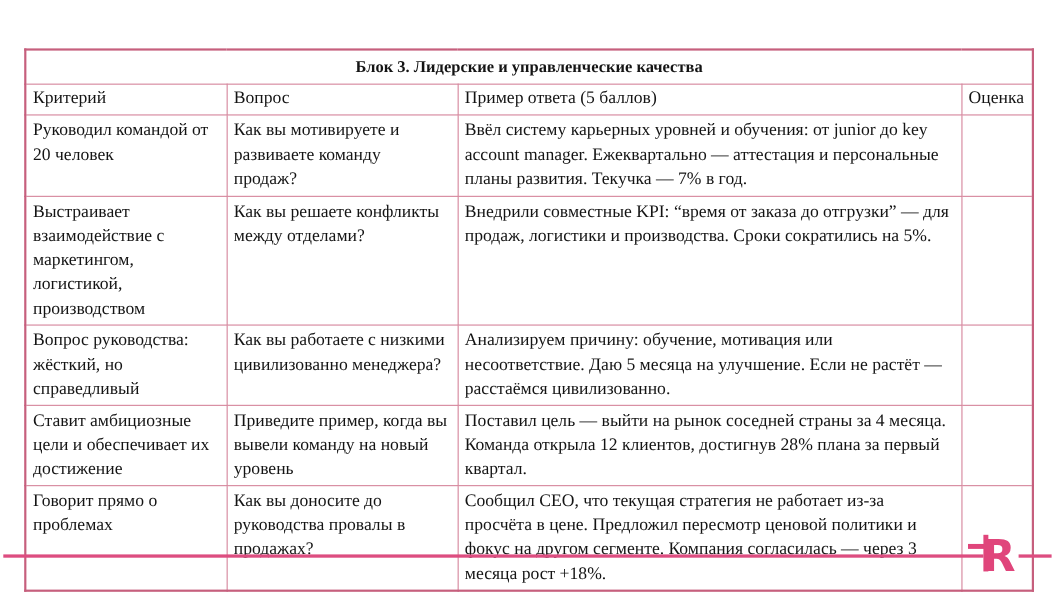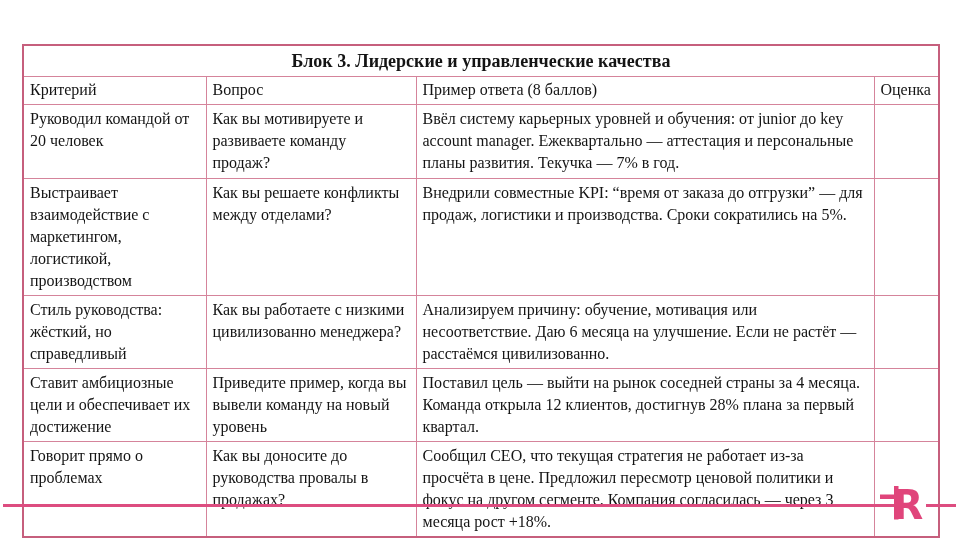--- a/index.html
+++ b/index.html
@@ -35,21 +35,21 @@
     text-align:left;
     font-weight:normal;
     font-size:16px;
     line-height:22px;
     padding:3px 8px 3px 6px;
   }
   tr.title-row th{
     text-align:center;
     vertical-align:middle;
     font-weight:bold;
-    font-size:18px;
+    font-size:15px;
     padding:4px 6px;
     height:31px;
   }
   tr.header-row th{height:28px;padding-top:2px;padding-bottom:2px;}
   tr.body-row-0{height:74px;}
   tr.body-row-1{height:90px;}
   tr.body-row-2{height:53px;}
   tr.body-row-3{height:59px;}
   tr.body-row-4{height:70px;}
 
@@ -91,40 +91,40 @@
       <col style="width:458px">
       <col style="width:65px">
     </colgroup>
     <tbody>
       <tr class="title-row">
         <th colspan="4">Блок 3. Лидерские и управленческие качества</th>
       </tr>
       <tr class="header-row">
         <th>Критерий</th>
         <th>Вопрос</th>
-        <th>Пример ответа (8 баллов)</th>
+        <th>Пример ответа (5 баллов)</th>
         <th>Оценка</th>
       </tr>
 
       <tr class="body-row-0">
         <td>Руководил командой от 20 человек</td>
         <td>Как вы мотивируете и развиваете команду продаж?</td>
         <td>Ввёл систему карьерных уровней и обучения: от junior до key account manager. Ежеквартально — аттестация и персональные планы развития. Текучка — 7% в год.</td>
         <td></td>
       </tr>
       <tr class="body-row-1">
         <td>Выстраивает взаимодействие с маркетингом, логистикой, производством</td>
         <td>Как вы решаете конфликты между отделами?</td>
         <td>Внедрили совместные KPI: “время от заказа до отгрузки” — для продаж, логистики и производства. Сроки сократились на 5%.</td>
         <td></td>
       </tr>
       <tr class="body-row-2">
-        <td>Стиль руководства: жёсткий, но справедливый</td>
+        <td>Вопрос руководства: жёсткий, но справедливый</td>
         <td>Как вы работаете с низкими цивилизованно менеджера?</td>
-        <td>Анализируем причину: обучение, мотивация или несоответствие. Даю 6 месяца на улучшение. Если не растёт — расстаёмся цивилизованно.</td>
+        <td>Анализируем причину: обучение, мотивация или несоответствие. Даю 5 месяца на улучшение. Если не растёт — расстаёмся цивилизованно.</td>
         <td></td>
       </tr>
       <tr class="body-row-3">
         <td>Ставит амбициозные цели и обеспечивает их достижение</td>
         <td>Приведите пример, когда вы вывели команду на новый уровень</td>
         <td>Поставил цель — выйти на рынок соседней страны за 4 месяца. Команда открыла 12 клиентов, достигнув 28% плана за первый квартал.</td>
         <td></td>
       </tr>
       <tr class="body-row-4">
         <td>Говорит прямо о проблемах</td>

